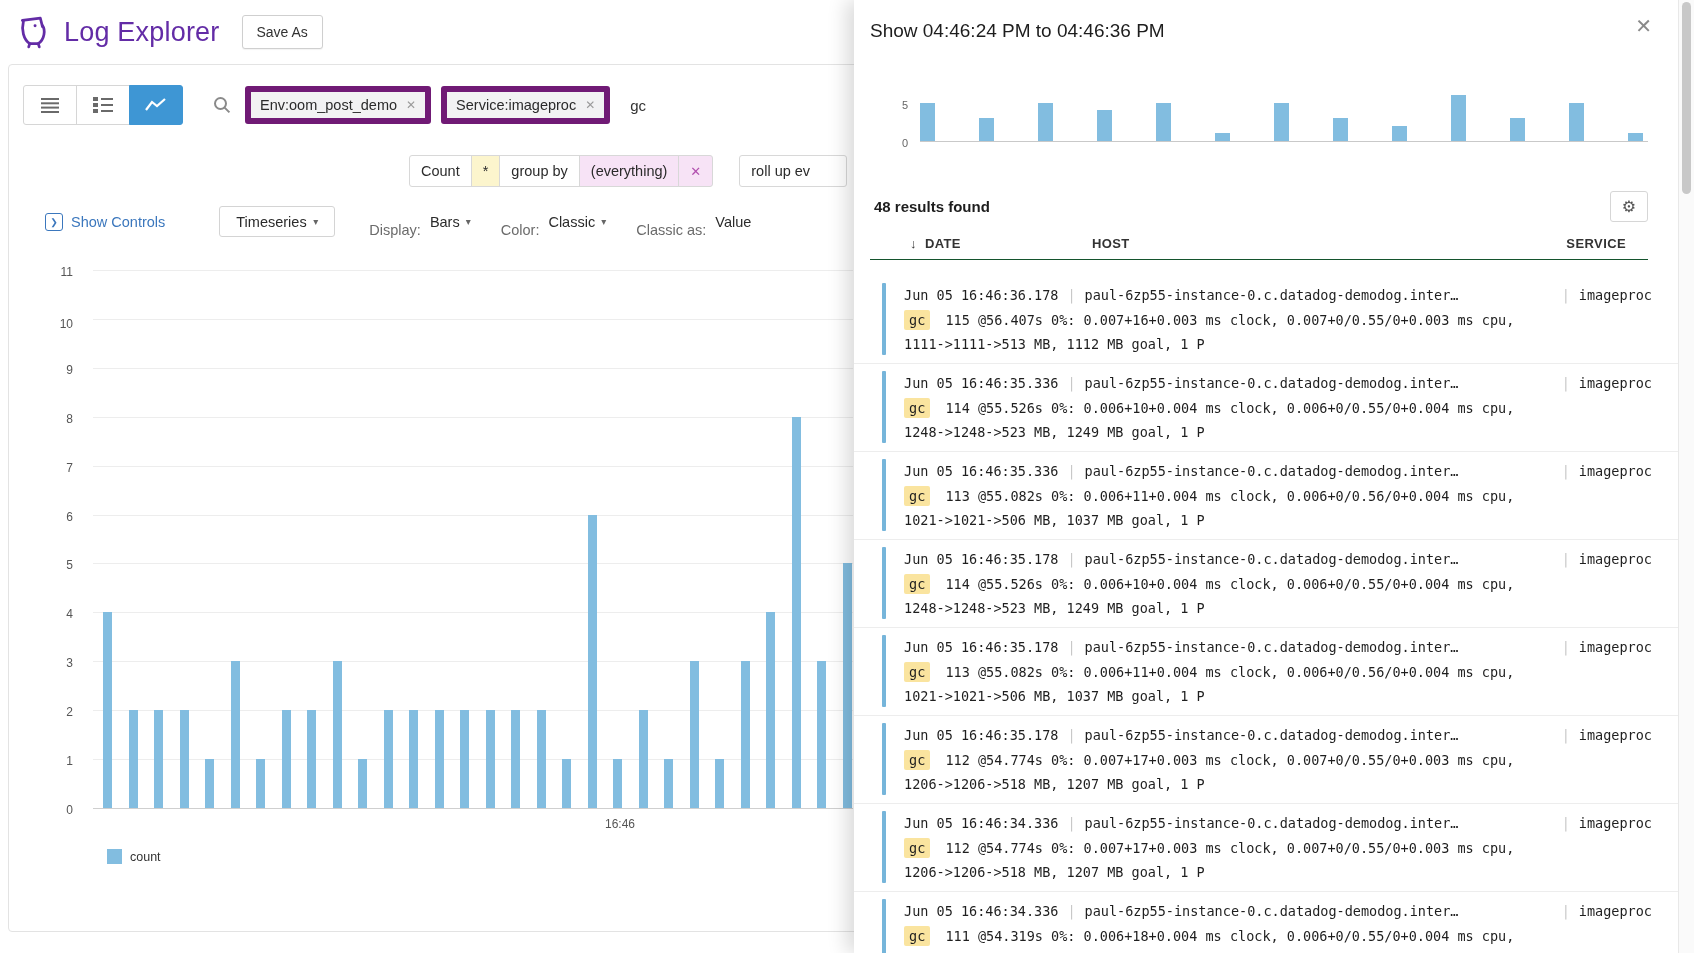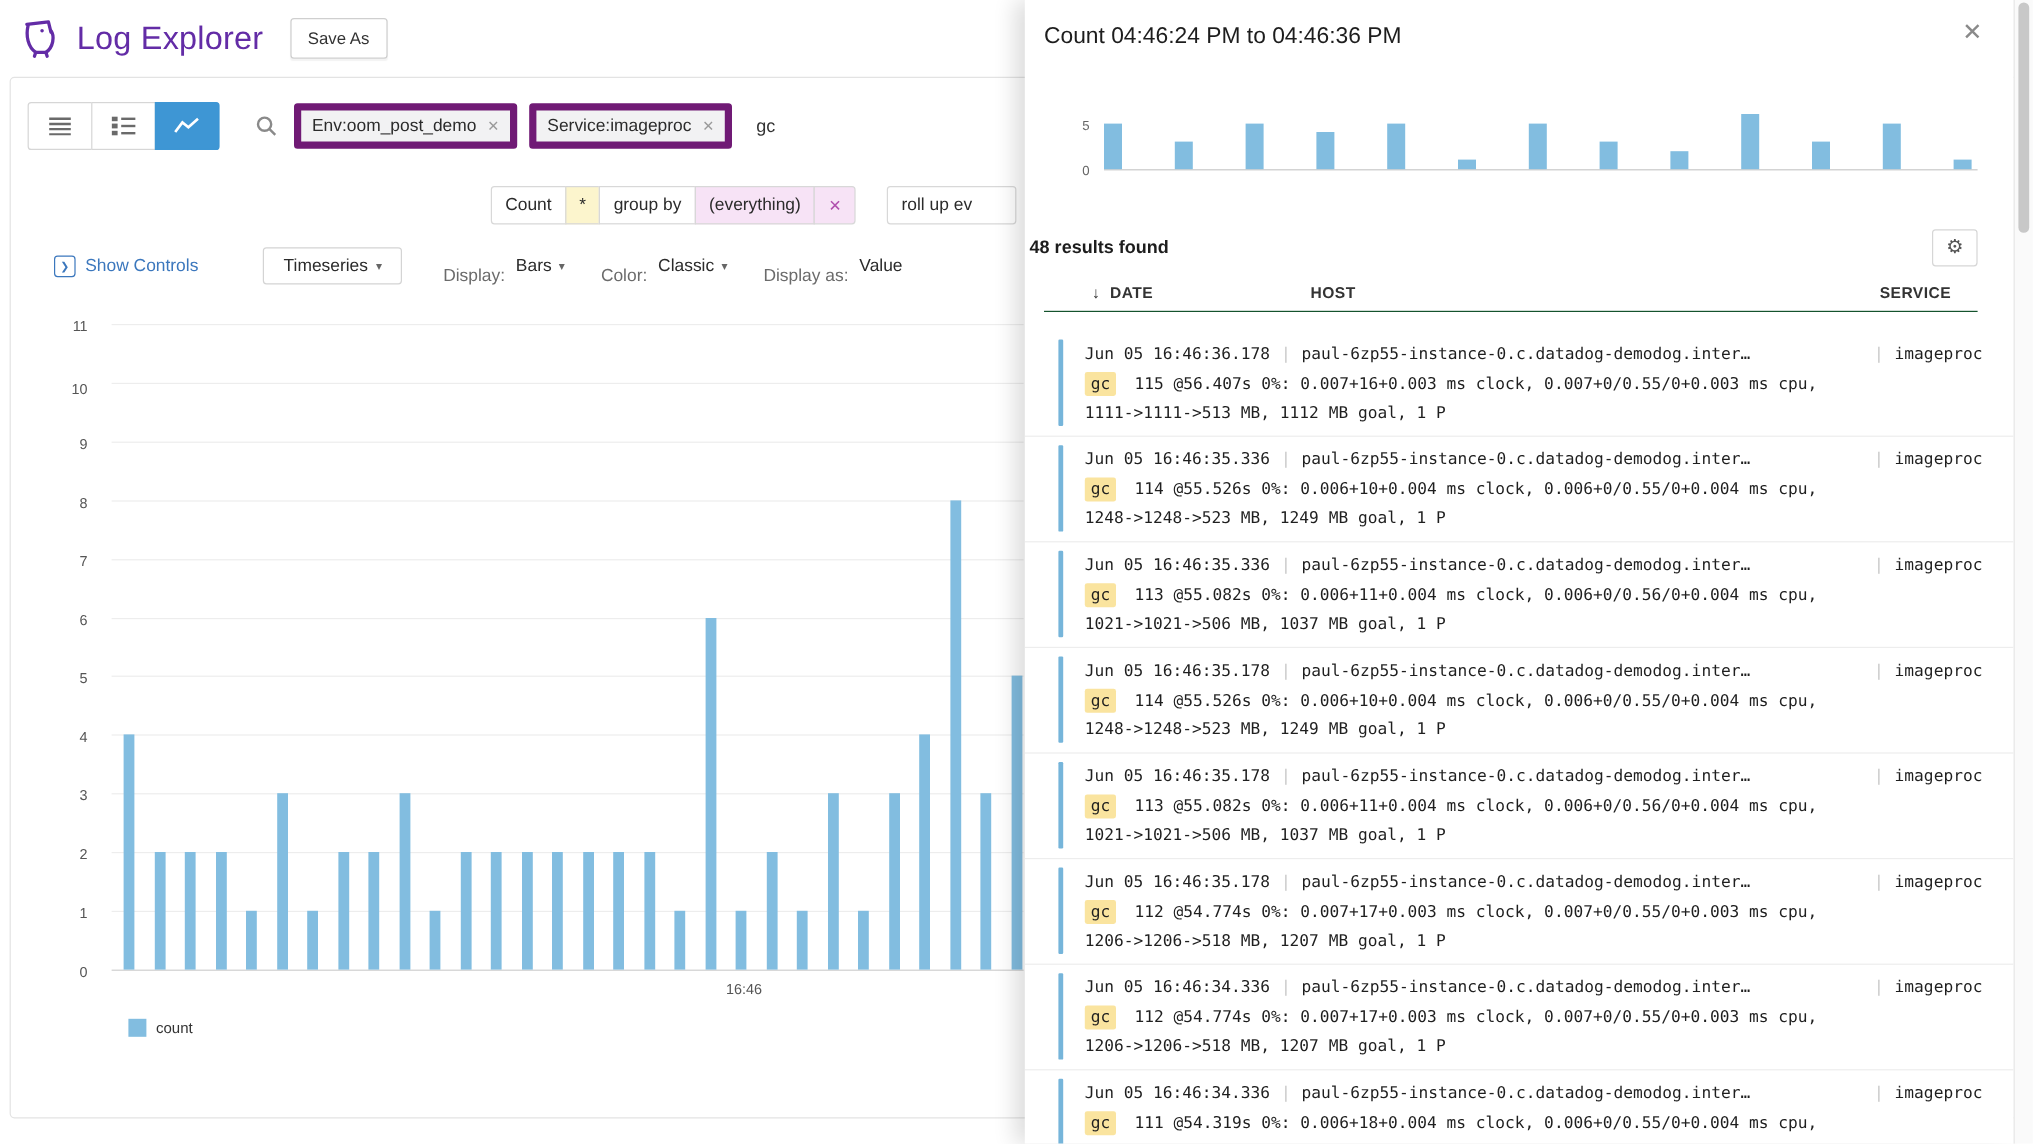--- a/index.html
+++ b/index.html
@@ -73,21 +73,21 @@
   .panel-header { position:relative; padding:18px 24px 0 16px; }
   .panel-header h2 { font-size:19px; font-weight:400; color:#1d1d1d; line-height:26px; }
   .close { position:absolute; right:26px; top:14px; font-size:20px; color:#8a8a8a; cursor:pointer; }
 
   .mini-chart { position:relative; margin:44px 30px 0 16px; height:62px; }
   .mini-yaxis { position:absolute; left:0; top:8px; width:44px; height:46px; }
   .mini-ytick { position:absolute; right:6px; font-size:11px; color:#666; }
   .mini-plot { position:absolute; left:50px; right:0; top:8px; height:46px; border-bottom:1px solid #c9c9c9; }
   .mini-bar { position:absolute; bottom:0; width:15px; background:var(--bar,#82bde0); }
 
-  .results-row { margin:40px 30px 0 4px; height:32px; display:flex; align-items:center; justify-content:space-between; }
+  .results-row { margin:40px 30px 0 20px; height:32px; display:flex; align-items:center; justify-content:space-between; }
   .results-count { font-size:15px; font-weight:700; color:#1d1d1d; }
   .gear { width:38px; height:31px; border:1px solid #d6d6d6; border-radius:3px; background:#fff;
           display:flex; align-items:center; justify-content:center; font-size:16px; color:#555; cursor:pointer; }
 
   .table-header { position:relative; margin:12px 30px 16px 16px; height:26px; border-bottom:1px solid #14532d;
                   font-size:13px; font-weight:700; color:#333; letter-spacing:.4px; }
   .col-date { position:absolute; left:40px; top:2px; cursor:pointer; }
   .sort { font-weight:400; margin-right:4px; }
   .col-host { position:absolute; left:222px; top:2px; cursor:pointer; }
   .col-service { position:absolute; right:22px; top:2px; cursor:pointer; }
@@ -206,21 +206,21 @@
       </span>
     </span>
     <span class="ctl">
       <label>Color:</label>
       <span class="ctl-val">
         <span>Classic</span>
         <span class="caret">▾</span>
       </span>
     </span>
     <span class="ctl">
-      <label>Display as:</label>
+      <label>Classic as:</label>
       <span class="ctl-val">
         <span>Value</span>
       </span>
     </span>
   </div>
 
   <div class="chart">
     <div class="yaxis">
         <div class="ytick" style="bottom: -8px;">0</div>
         <div class="ytick" style="bottom: 40.9091px;">1</div>
@@ -282,21 +282,21 @@
       </div>
     <div class="legend">
       <span class="legend-swatch"></span>
       <span class="legend-label">count</span>
     </div>
   </div>
 </div>
 
 <aside class="panel">
   <div class="panel-header">
-    <h2>Count 04:46:24 PM to 04:46:36 PM</h2>
+    <h2>Show 04:46:24 PM to 04:46:36 PM</h2>
     <span class="close">✕</span>
   </div>
 
   <div class="mini-chart">
     <div class="mini-yaxis">
         <div class="mini-ytick" style="bottom: -7px;">0</div>
         <div class="mini-ytick" style="bottom: 31.3333px;">5</div>
       </div>
     <div class="mini-plot">
         <div class="mini-bar" style="left: 0px; height: 38.3333px;"></div>

